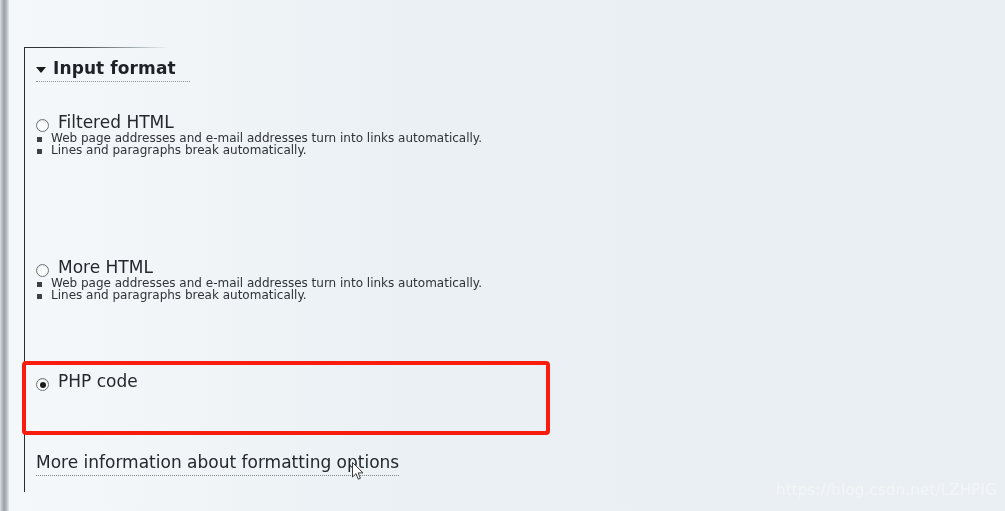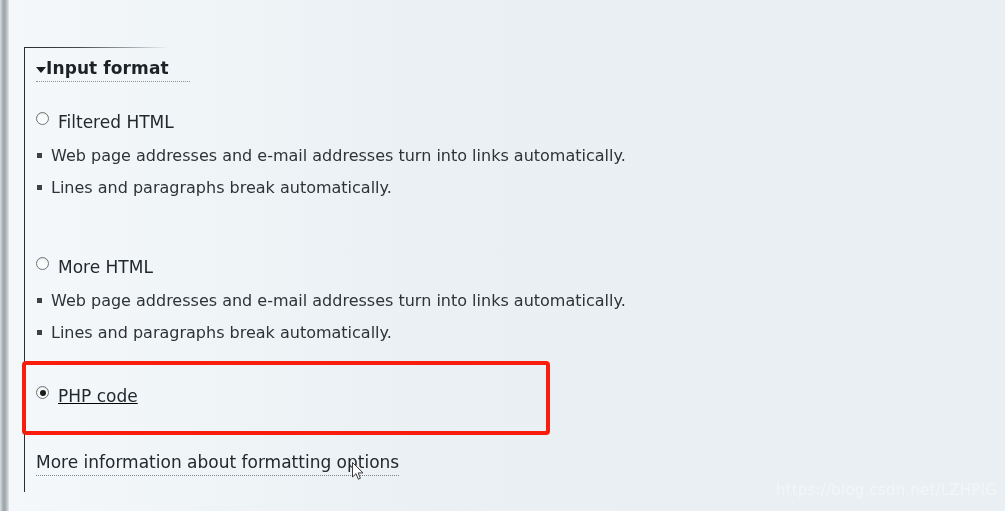--- a/index.html
+++ b/index.html
@@ -50,20 +50,21 @@
     height: 1px;
     background: linear-gradient(to right, #2c2c2c 0%, #4a4a4a 38%, #9aa3a8 72%, rgba(201,209,213,0) 100%);
   }
 
   #legend {
     position: absolute;
     left: 36px;
     top: 58px;
     display: flex;
     align-items: center;
+    gap: 7px;
     padding-bottom: 3px;
     border-bottom: 1px dotted #8d9397;
     width: 154px;
     box-sizing: border-box;
     cursor: pointer;
   }
   #legend .tri {
     width: 0; height: 0;
     border-left: 5px solid transparent;
     border-right: 5px solid transparent;
@@ -77,21 +78,21 @@
     color: #1d2226;
     letter-spacing: .1px;
     white-space: nowrap;
   }
 
   
   .fmt-block { position: absolute; left: 36px; }
 
   .radio-row {
     display: flex;
-    align-items: flex-start;
+    align-items: flex-end;
     gap: 9px;
     cursor: pointer;
   }
   .radio {
     width: 13px;
     height: 13px;
     border-radius: 50%;
     border: 1px solid #6d7478;
     background: #fbfcfc;
     box-sizing: border-box;
@@ -115,24 +116,24 @@
   }
 
   .tips {
     list-style: none;
     margin: 0;
     padding: 0;
   }
   .tips li {
     position: relative;
     padding-left: 15px;
-    font-size: 16px;
+    font-size: 12px;
     color: #2e3337;
     line-height: 1;
-    margin-top: 16px;
+    margin-top: 0;
     white-space: nowrap;
   }
   .tips li::before {
     content: "";
     position: absolute;
     left: 1px;
     top: 5px;
     width: 5px;
     height: 5px;
     background: #3c4145;
@@ -217,21 +218,21 @@
     <div class="radio-row">
       <span class="radio"></span>
       <span class="radio-label">More HTML</span>
     </div>
     <ul class="tips">
       <li>Web page addresses and e-mail addresses turn into links automatically.</li>
       <li>Lines and paragraphs break automatically.</li>
     </ul>
   </div>
 
-  <div class="fmt-block" style="top:386px;text-decoration:underline;">
+  <div class="fmt-block" style="top:371px;">
     <div class="radio-row">
       <span class="radio checked"></span>
       <span class="radio-label">PHP code</span>
     </div>
   </div>
 
   <div id="php-highlight"></div>
 
   <a id="more-info" href="#">More information about formatting options</a>
 

